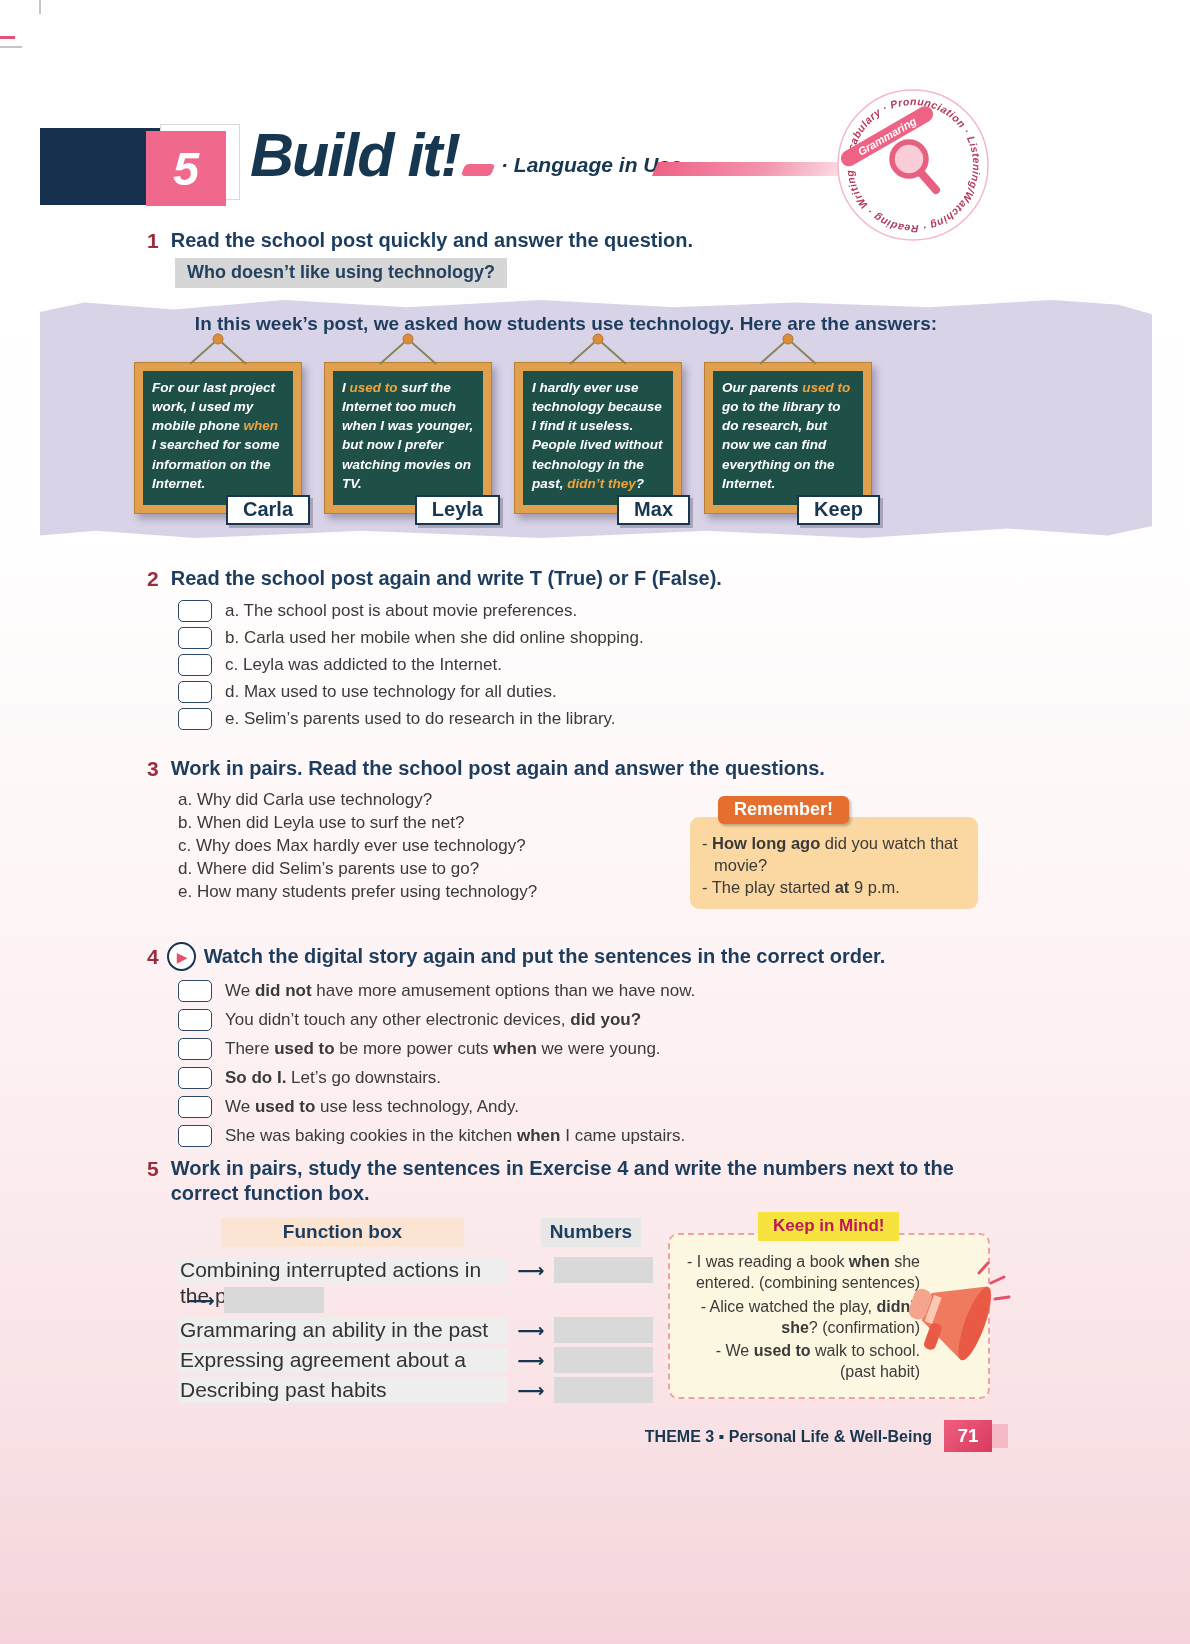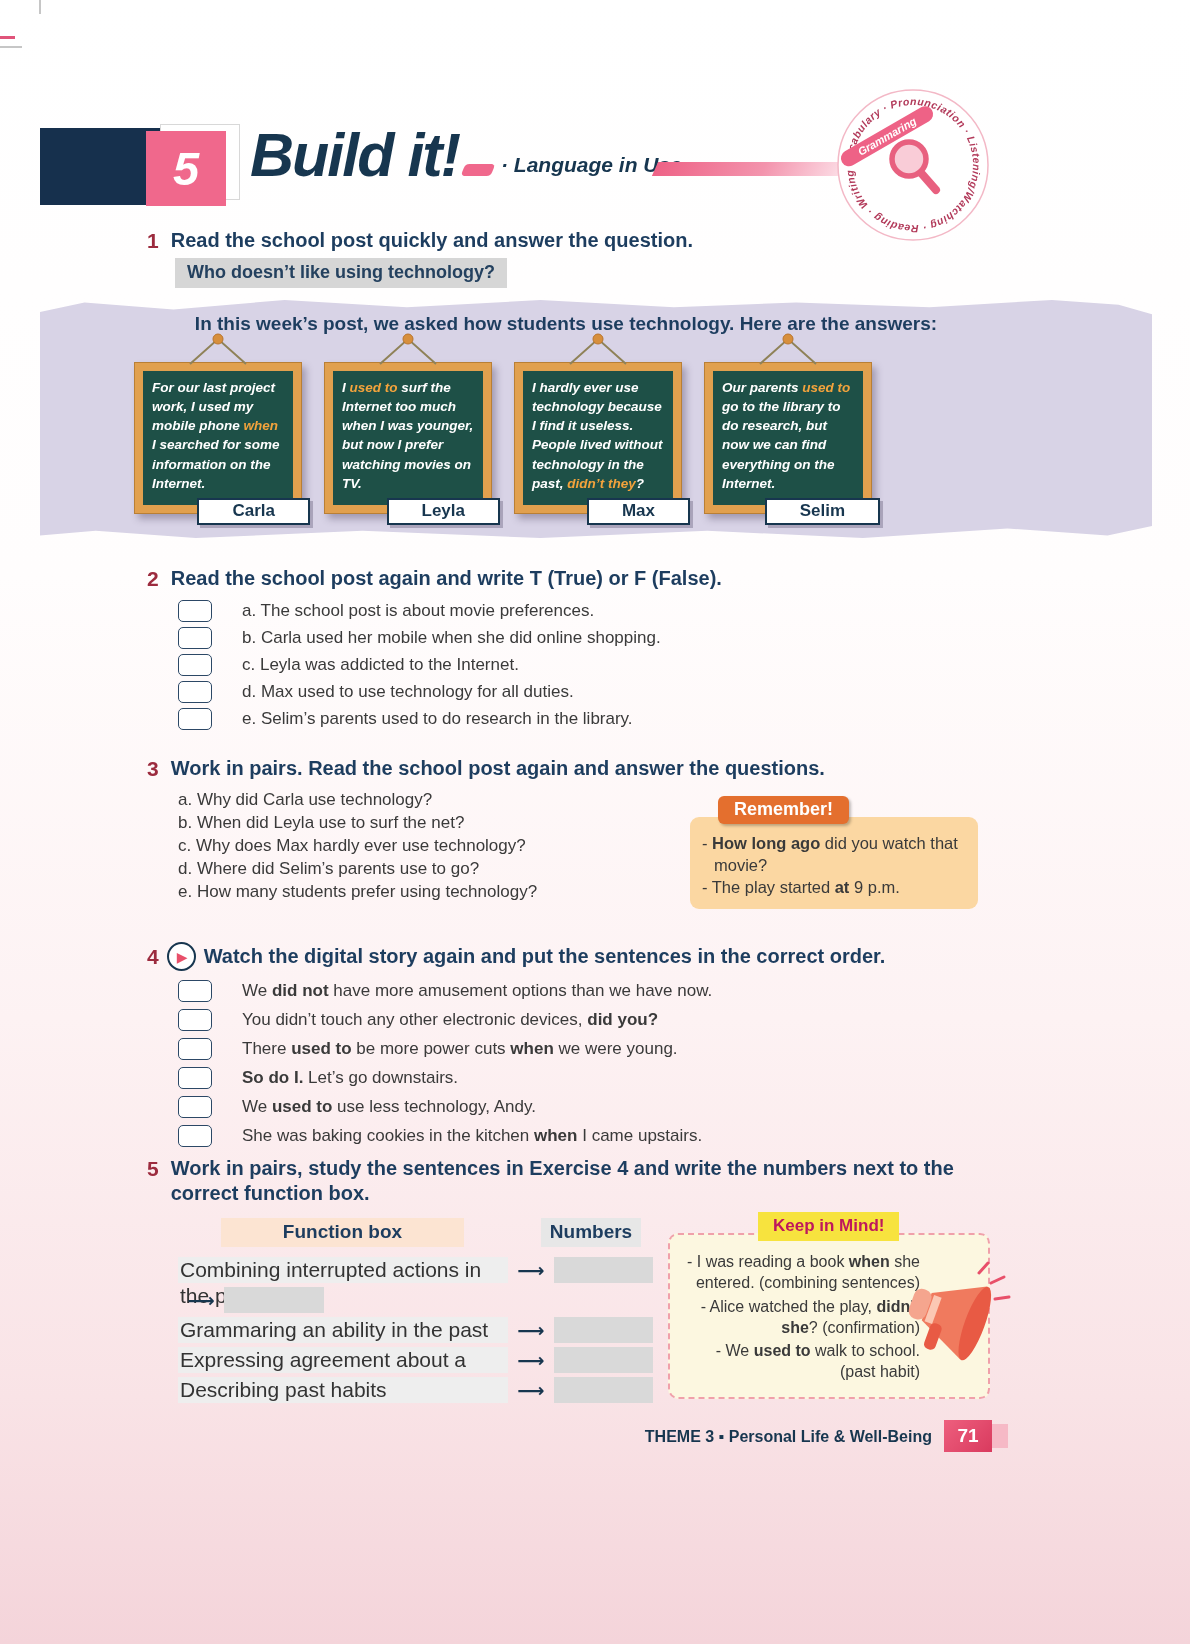--- a/index.html
+++ b/index.html
@@ -51,27 +51,27 @@
   .post-intro { position:absolute; left:0; right:60px; top:13px; text-align:center;
                 font-size:19px; font-weight:bold; color:#1d3d5f; }
   .cards { position:absolute; left:94px; top:62px; display:flex; gap:22px; }
   .card { position:relative; width:168px; height:152px; background:#e1a04e; border:1px solid #b97f35;
           padding:8px; box-shadow:4px 5px 7px rgba(80,70,100,.4); }
   .board { width:100%; height:100%; background:#1e5047; color:#fff; font-style:italic; font-weight:bold;
            font-size:13.5px; line-height:1.42; padding:7px 9px; }
   .hl { color:#f3a33c; }
   .b { font-weight:bold; }
   .name-tag { position:absolute; right:-9px; bottom:-12px; background:#fff; border:2px solid #17364f;
-              padding:1px 33px 2px; font-weight:bold; font-size:17px; color:#17364f;
+              padding:1px 15px 2px; font-weight:bold; font-size:20px; color:#17364f;
               box-shadow:3px 3px 0 rgba(90,80,110,.35); }
   .pin { position:absolute; top:-31px; left:50%; transform:translateX(-50%); }
 
   
   .check-list { position:absolute; display:flex; flex-direction:column; }
-  .check-row { display:flex; align-items:center; gap:30px; }
+  .check-row { display:flex; align-items:center; gap:13px; }
   .checkbox { width:34px; height:22px; border:1.6px solid #2c4866; border-radius:5px;
               background:#fff; flex:none; }
   .item-text { font-size:17px; color:#3a3a3a; }
 
   .q-list { position:absolute; display:flex; flex-direction:column; }
   .q-item { font-size:17px; color:#3a3a3a; }
 
   
   .remember { position:absolute; left:690px; top:796px; width:288px; }
   .remember-pill { position:relative; z-index:2; display:inline-block; margin-left:28px;
@@ -187,21 +187,21 @@
         <div class="board"><span>I hardly ever use technology because I find it useless. People lived without technology in the past, </span><span class="hl">didn’t they</span><span>?</span></div>
         <div class="name-tag">Max</div>
       </div>
 
       <div class="card">
         <svg class="pin" width="64" height="34">
           <path d="M4,32 L32,7 L60,32" stroke="#8f8258" stroke-width="2" fill="none"></path>
           <circle cx="32" cy="7" r="5" fill="#d78f3c" stroke="#b9742c"></circle>
         </svg>
         <div class="board"><span>Our parents </span><span class="hl">used to</span><span> go to the library to do research, but now we can find everything on the Internet.</span></div>
-        <div class="name-tag">Selim</div>
+        <div class="name-tag">Keep</div>
       </div>
 
     </div>
   </div>
 
   <div class="ex-head" style="left:147px; top:566px;">
     <span class="ex-num">2</span>
     <span class="ex-title">Read the school post again and write T (True) or F (False).</span>
   </div>
   <div class="check-list" style="left:178px; top:600px; gap:5px;">

